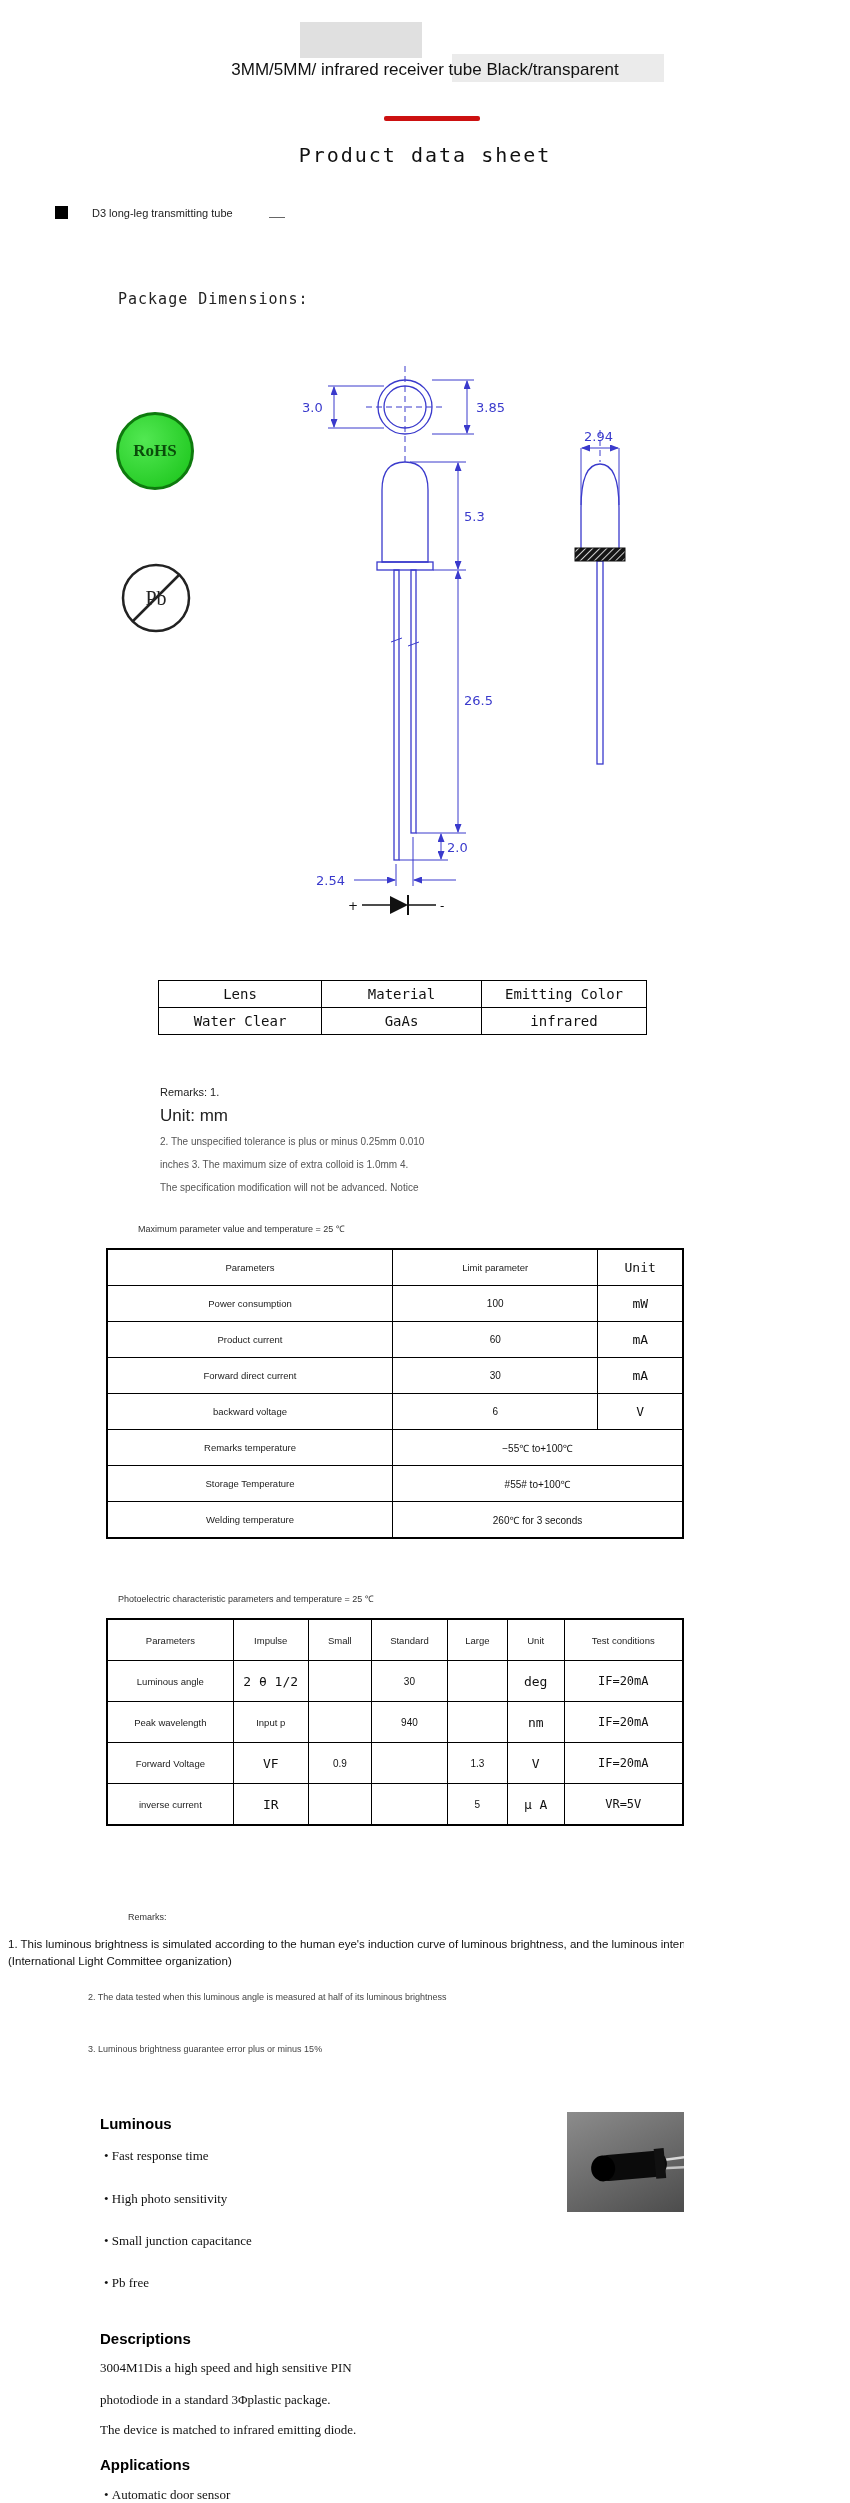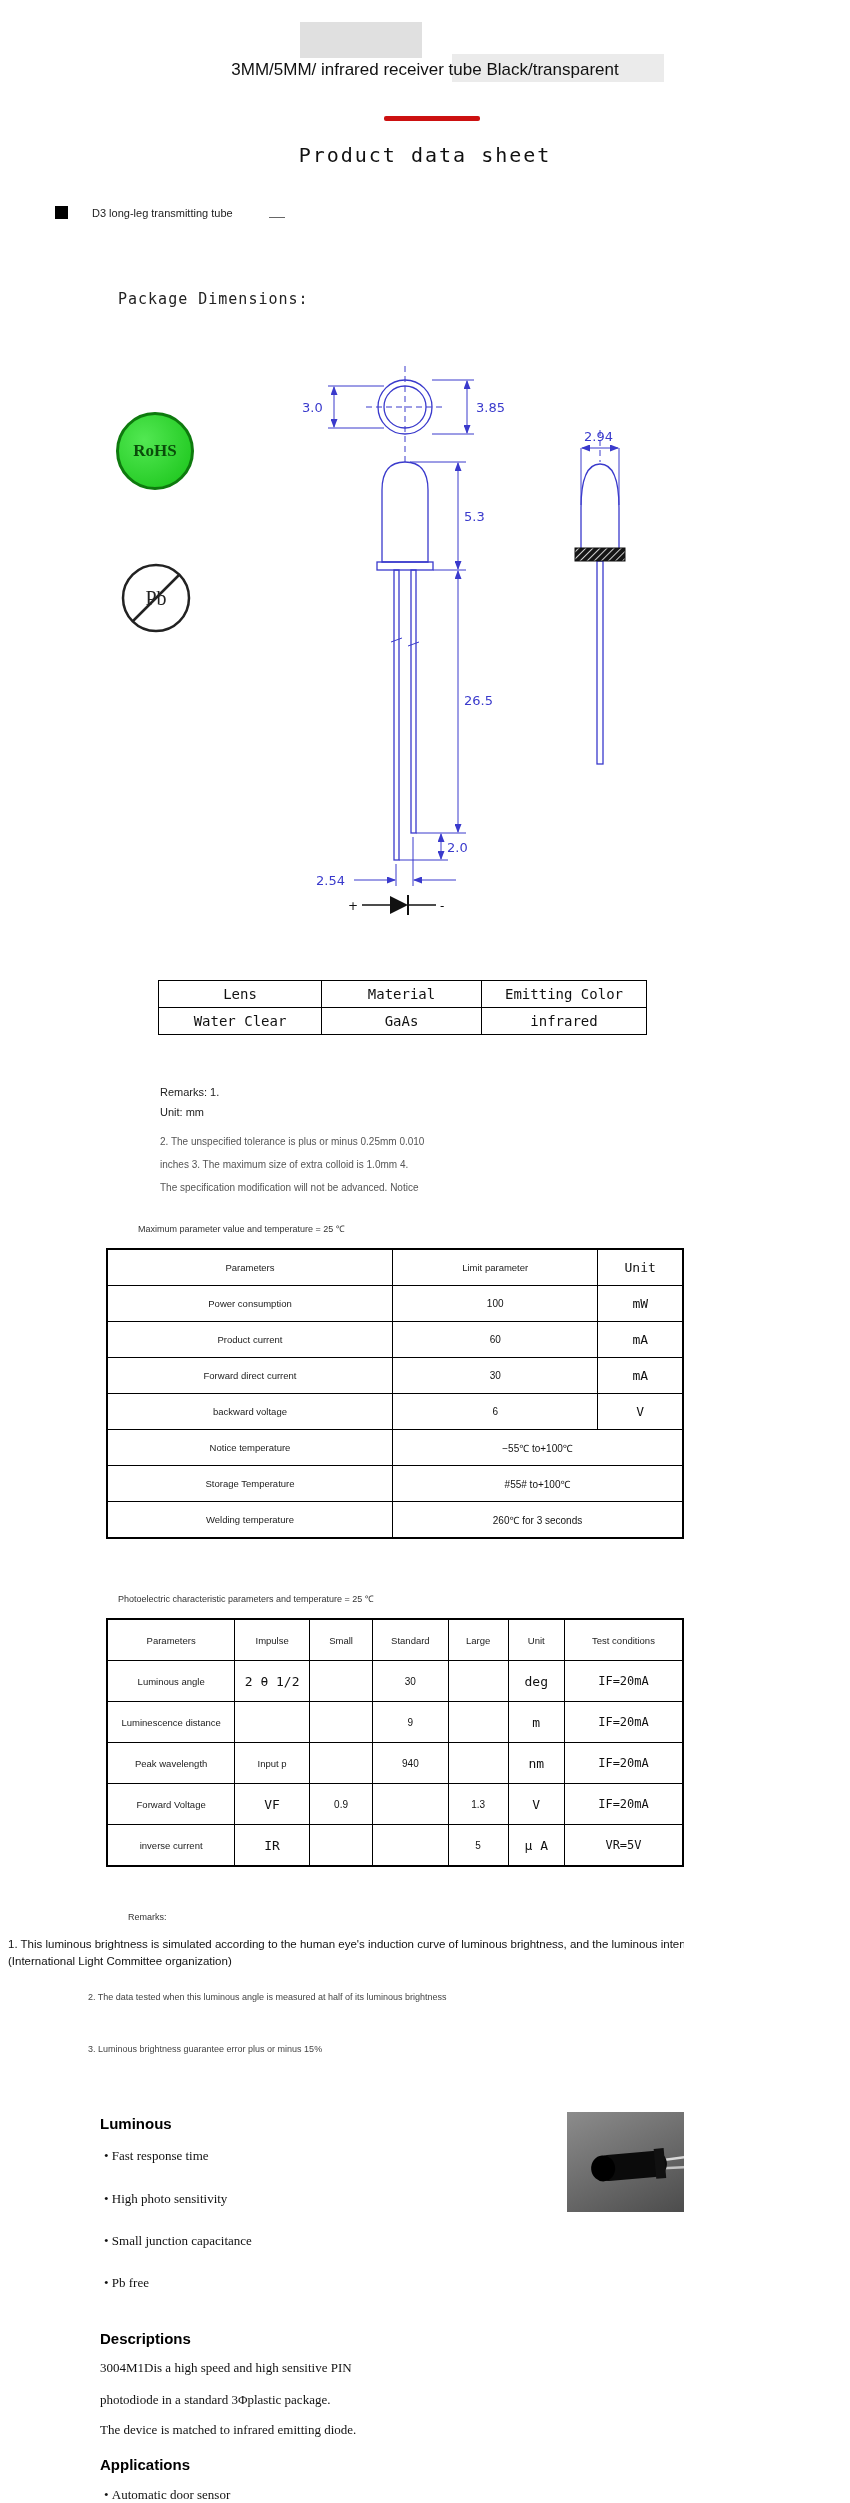--- a/index.html
+++ b/index.html
@@ -42,21 +42,21 @@
   .max-table td { height:35px; }
   .photo-table td { height:40px; }
   .pname  { font-size:9.5px; color:#222; }
   .pval   { font-family:Liberation Sans, sans-serif; font-size:10px; }
   .punit  { font-family:"DejaVu Sans Mono", monospace; font-size:13px; }
   .psym   { font-family:"DejaVu Sans Mono", monospace; font-size:13px; }
   .sym-small { font-size:9.5px; font-family:"Liberation Sans", sans-serif; color:#222; }
   .ptest  { font-family:"DejaVu Sans Mono", monospace; font-size:12px; }
 
   .rb1 { left:160px; top:1086px; font-size:11px; color:#222; }
-  .rb2 { left:160px; top:1106px; font-size:11px; color:#222; }
+  .rb2 { left:160px; top:1106px; font-size:17px; color:#222; }
   .rb3 { left:160px; top:1136px; font-size:10px; color:#555; }
   .rb4 { left:160px; top:1159px; font-size:10px; color:#555; }
   .rb5 { left:160px; top:1182px; font-size:10px; color:#555; }
 
   .remarks-label { left:128px; top:1912px; font-size:9px; color:#333; }
   .note1 { left:8px;  top:1936px; width:836px; font-size:11.5px; line-height:1.45; color:#111; }
   .note2 { left:88px; top:1992px; font-size:9px; color:#444; }
   .note3 { left:88px; top:2044px; font-size:9px; color:#444; }
 
   .sec-head { font-weight:bold; font-size:15px; color:#000; }
@@ -239,21 +239,21 @@
       <td class="pname">Forward direct current</td>
       <td class="pval">30</td>
       <td class="punit">mA</td>
     </tr>
     <tr>
       <td class="pname">backward voltage</td>
       <td class="pval">6</td>
       <td class="punit">V</td>
     </tr>
     <tr>
-      <td class="pname">Notice temperature</td>
+      <td class="pname">Remarks temperature</td>
       <td class="pval" colspan="2">−55℃ to+100℃</td>
     </tr>
     <tr>
       <td class="pname">Storage Temperature</td>
       <td class="pval" colspan="2">#55#  to+100℃</td>
     </tr>
     <tr>
       <td class="pname">Welding temperature</td>
       <td class="pval" colspan="2">260℃ for 3 seconds</td>
     </tr>
@@ -285,29 +285,20 @@
     <tr>
       <td class="pname">Luminous angle</td>
       <td class="psym">2 θ 1/2</td>
       <td class="pval"></td>
       <td class="pval">30</td>
       <td class="pval"></td>
       <td class="punit">deg</td>
       <td class="ptest">IF=20mA</td>
     </tr>
     <tr>
-      <td class="pname">Luminescence distance</td>
-      <td class="psym"></td>
-      <td class="pval"></td>
-      <td class="pval">9</td>
-      <td class="pval"></td>
-      <td class="punit">m</td>
-      <td class="ptest">IF=20mA</td>
-    </tr>
-    <tr>
       <td class="pname">Peak wavelength</td>
       <td class="sym-small">Input p</td>
       <td class="pval"></td>
       <td class="pval">940</td>
       <td class="pval"></td>
       <td class="punit">nm</td>
       <td class="ptest">IF=20mA</td>
     </tr>
     <tr>
       <td class="pname">Forward Voltage</td>

